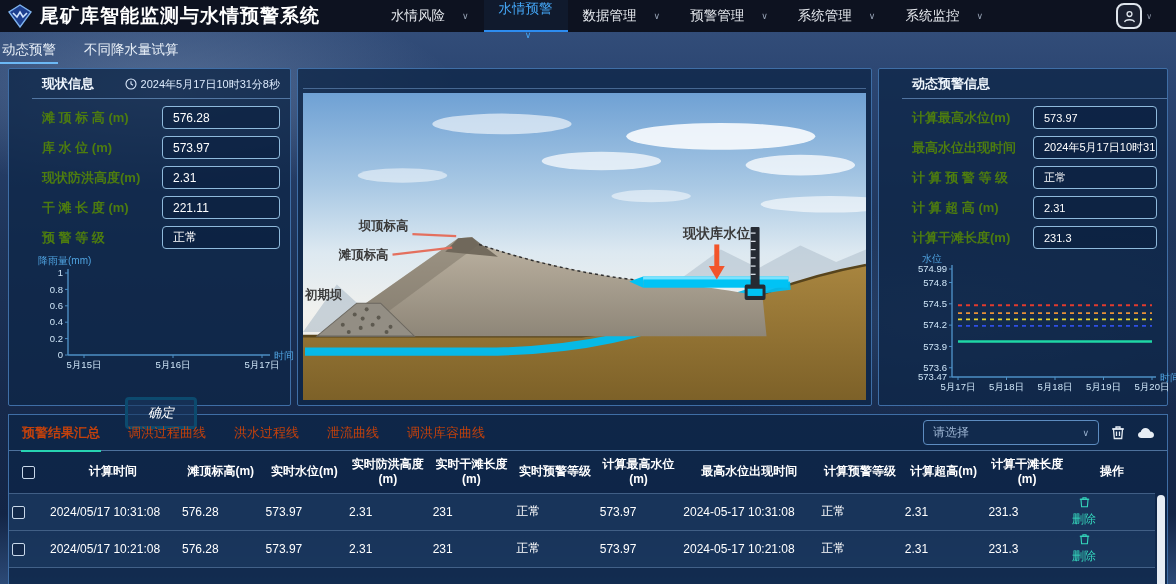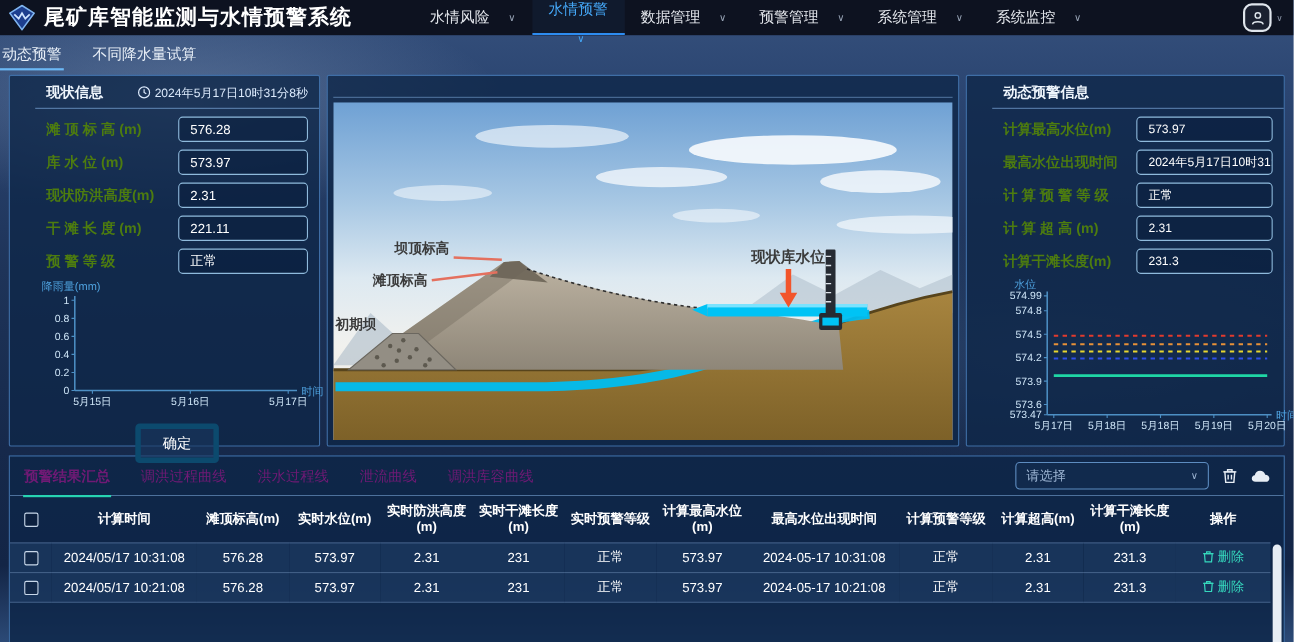--- a/index.html
+++ b/index.html
@@ -5,21 +5,21 @@
   * { margin:0; padding:0; box-sizing:border-box; }
   html,body { width:1176px; height:584px; overflow:hidden;
     font-family:"Liberation Sans","DejaVu Sans",sans-serif; color:#fff; }
   body {
     background:
       radial-gradient(ellipse 420px 140px at 14% 16%, rgba(190,210,235,.28), rgba(190,210,235,0) 70%),
       radial-gradient(ellipse 500px 160px at 80% 55%, rgba(90,130,180,.18), rgba(90,130,180,0) 70%),
       linear-gradient(180deg,#36517d 0%,#2a4470 16%,#1e3459 42%,#16294b 70%,#132546 88%,#2c4a77 100%);
   }
   
-  .hdr { height:32px; background:#0d1220; display:flex; align-items:center; padding:0 10px 0 8px; }
+  .hdr { height:32px; background:#0d1220; display:flex; align-items:center; padding:0 24px 0 8px; }
   .hdr .logo { width:24px; height:24px; margin-right:8px; flex:0 0 auto; }
   .hdr .title { font-size:19px; font-weight:bold; letter-spacing:1px; white-space:nowrap; }
   .hdr nav { display:flex; margin-left:56px; height:32px; }
   .nav-item { display:flex; align-items:center; padding:0 15px; font-size:13.5px; color:#e6e9ee; cursor:pointer; white-space:nowrap;gap:12px; }
   .nav-item .chev { font-size:9px; color:#97a3b5; margin-left:5px; }
   .nav-item.active { color:#45a8f8; background:rgba(18,28,48,.85); box-shadow:inset 0 -2px 0 #2d8cf0;flex-direction:column; }
   .nav-item.active .chev { color:#45a8f8; }
   .hdr .spacer { flex:1; }
   .avatar { width:26px; height:26px; border:2px solid #dfe5ec; border-radius:8px; display:flex; align-items:center; justify-content:center; background:#1a2030; }
   .avatar ~ .chev2 { font-size:8px; color:#8a93a5; margin-left:4px; }
@@ -35,50 +35,50 @@
   .p-right { width:290px; display:flex; flex-direction:column; }
   .p-head { display:flex; align-items:center; justify-content:space-between; padding:6px 10px 5px; border-bottom:1px solid rgba(130,175,225,.55); }
   .p-title { font-size:13px; font-weight:bold; color:#eef5fc; }
   .p-time { font-size:11px; color:#dceafc; display:flex; align-items:center; gap:4px; }
   .frow { display:flex; align-items:center; justify-content:space-between; margin:7px 10px 0; }
   .flabel { font-size:13px; font-weight:600; color:#4d7c0f; white-space:nowrap; }
   .finput { width:118px; height:23px; border:1px solid #8fbadc; border-radius:4px;
     background:rgba(10,30,60,.55); font-size:12px; display:flex; align-items:center;
     padding-left:10px; color:#fff; overflow:hidden; white-space:nowrap; }
   .p-right .finput { width:124px; font-size:11px; }
-  .btn-confirm { margin:4px auto 8px; padding:4px 20px; font-size:13px; color:#fff;
-    background:rgba(25,55,95,.6); border:5px solid #0c4a6e; border-radius:4px; cursor:pointer; }
+  .btn-confirm { margin:16px auto 8px; padding:4px 20px; font-size:13px; color:#fff;
+    background:rgba(25,55,95,.6); border:3px solid #0c4a6e; border-radius:4px; cursor:pointer;font-style:italic; }
   .center-head { height:16px; border-bottom:1px solid rgba(130,175,225,.45); margin-bottom:4px; }
   .dam-wrap { flex:1; }
   .dam-wrap svg { display:block; width:100%; height:100%; }
   
   .bottom { margin:8px 8px 0 8px; height:176px; background:rgba(14,38,72,.82); border:1px solid #3f6ea6; overflow:hidden; }
   .btabs { display:flex; align-items:center; height:36px; padding:0 12px; border-bottom:1px solid rgba(130,175,225,.55); }
-  .btab { font-size:13px; margin-right:26px; padding:9px 1px; cursor:pointer; position:relative; color:#701a75; white-space:nowrap; }
+  .btab { font-size:13px; margin-right:26px; padding:9px 1px; cursor:pointer; position:relative; color:#c2410c; white-space:nowrap; }
   .btab.active { font-weight:bold; }
   .btab.active::after { content:""; position:absolute; left:0; right:0; bottom:-1px; height:2px; background:#27d3b2; }
   .btools { margin-left:auto; display:flex; align-items:center; gap:12px; }
   .selectbox { width:176px; height:25px; border:1px solid #5d8cc0; border-radius:4px; background:rgba(18,44,80,.7);
     display:flex; align-items:center; justify-content:space-between; padding:0 9px; cursor:pointer; }
   .selectbox .ph { font-size:12px; color:#9cb4d2; }
   .selectbox .chev { font-size:9px; color:#9cb4d2; }
   .iconbtn { cursor:pointer; display:flex; align-items:center; }
   .table-wrap { position:relative; }
   table { width:1146px; border-collapse:collapse; table-layout:fixed; }
   th { font-size:12px; font-weight:bold; color:#fff; padding:5px 3px; line-height:1.25; text-align:center; }
   thead tr { height:42px; }
   tbody tr { height:27px; background:rgba(31,62,102,.62); border-top:1px solid rgba(140,180,225,.4); }
   tbody tr:last-child { border-bottom:1px solid rgba(140,180,225,.4); }
-  td { font-size:12px; text-align:center; color:#fff; padding:2px 3px; white-space:nowrap; overflow:hidden; }
+  td { font-size:12px; color:#fff; padding:2px 3px; white-space:nowrap; overflow:hidden; }
   th:nth-child(1), td:nth-child(1) { width:38px; }
   th:nth-child(2), td:nth-child(2) { width:132px; }
   th:nth-child(9), td:nth-child(9) { width:138px; }
   th:nth-child(13), td:nth-child(13) { width:86px; }
   .cb { display:inline-block; width:13px; height:13px; border:1px solid #c8d8ea; border-radius:2px; background:rgba(10,25,50,.4); cursor:pointer; vertical-align:middle; }
-  .del { color:#35d8bd; cursor:pointer; display:inline-flex; align-items:center; gap:3px; font-size:12px; }
+  .del { color:#35d8bd; cursor:pointer; display:inline-flex; align-items:center; gap:3px; font-size:12px;flex-direction:column; }
   .vscroll { position:absolute; right:2px; top:44px; height:128px; width:8px; background:rgba(255,255,255,.12); border-radius:4px; }
   .vscroll .thumb { position:absolute; top:0; left:0; width:8px; height:96px; background:#e7edf4; border-radius:4px; }
   .chart svg { display:block; }
 </style>
 </head>
 <body>
 
 <header class="hdr">
   <svg class="logo" viewBox="0 0 24 24">
     <polygon points="12,1 23,8 12,23 1,8" fill="#1d3f8f" stroke="#7fb4ef" stroke-width="1.4"></polygon>

